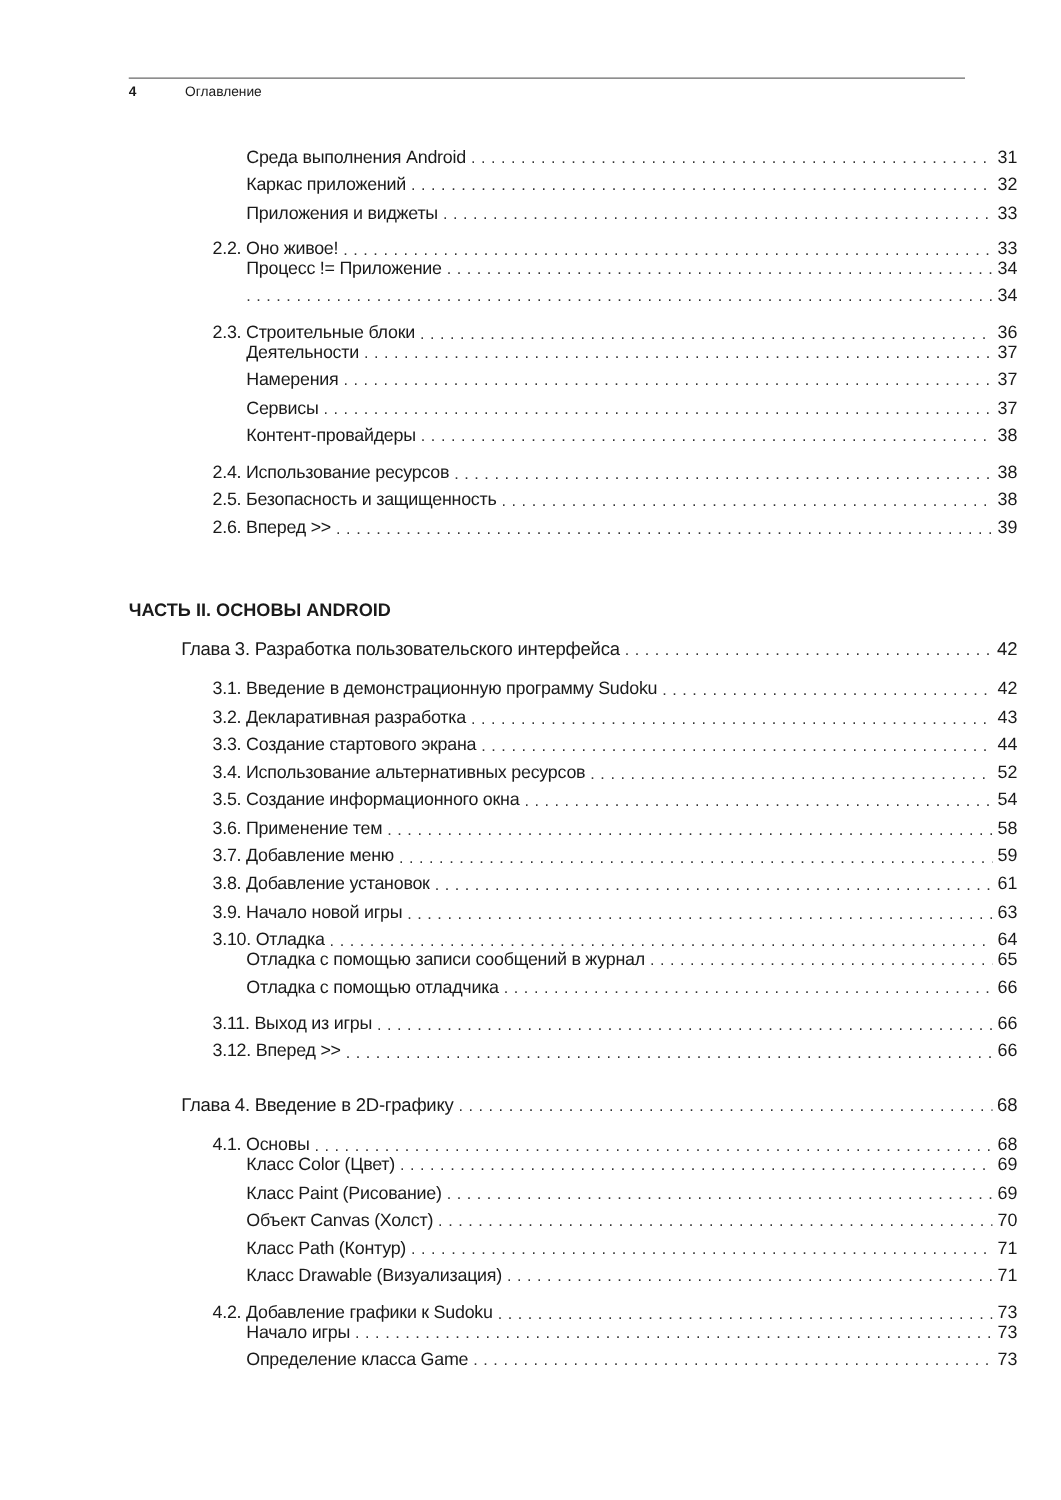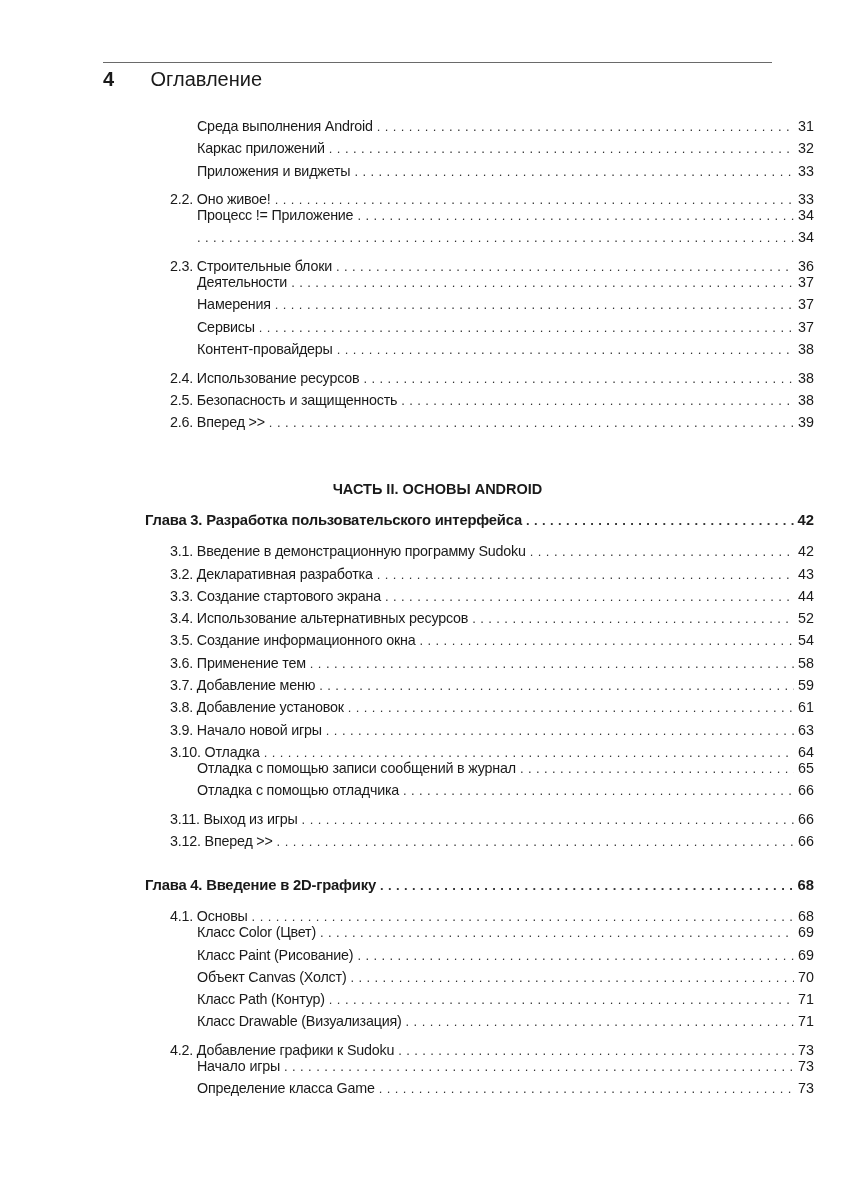--- a/index.html
+++ b/index.html
@@ -1,30 +1,30 @@
 <!DOCTYPE html>
 <html><head>
   <meta charset="utf-8">
   <style>
     html, body { margin: 0; padding: 0; background: #ffffff; }
     body { width: 849px; height: 1200px; position: relative; overflow: hidden;
            font-family: "Liberation Sans", sans-serif; color: #1a1a1a; }
     .rule { position: absolute; left: 103px; top: 62px; width: 669px; height: 1px; background: #6a6a6a; }
-    .running-head { position: absolute; left: 103px; top: 68px; font-size: 20px; }
+    .running-head { position: absolute; left: 103px; top: 68px; font-size: 11px; }
     .running-head .pnum { font-weight: bold; display: inline-block; width: 42px; }
     .toc { position: absolute; left: 103px; width: 669px; margin-left: 42px; }
     .row { display: flex; align-items: baseline; height: 22.3px; font-size: 14.3px; white-space: nowrap; }
     .row .t { flex: 0 0 auto; padding-right: 4px; letter-spacing: -0.2px; }
     .row .dots { flex: 1 1 auto; overflow: hidden; color: #333; letter-spacing: 3.1px; font-size: 13px; }
     .row .dots::before { content: ". . . . . . . . . . . . . . . . . . . . . . . . . . . . . . . . . . . . . . . . . . . . . . . . . . . . . . . . . . . . . . . . . . . . . . . . . . . . . . . . . . . . . . . . . . . . . . . . . . . . . . . . . . . . . . . . . . . . . . . . . . . . . . . . . . . . . . . . . . . . . . . . . . . . . . . . . . . . . . . . . ."; letter-spacing: 0.4px; }
     .row .p { flex: 0 0 auto; padding-left: 4px; }
     .lvl1 { padding-left: 25px; align-items: flex-end; }
     .lvl2 { padding-left: 52px; }
-    .chap { font-weight: bold; font-size: 14.8px; height: 25px; }
-    .part { position: absolute; left: 103px; width: 669px; text-align: center; top: 481px;
+    .chap { font-weight: normal; font-size: 14.8px; height: 25px; }
+    .part { position: absolute; left: 103px; width: 669px; top: 481px;
             font-weight: bold; font-size: 14.5px; }
   </style>
 </head>
 <body>
 
 <div class="rule"></div>
 <div class="running-head">
   <span class="pnum">4</span>
   <span>Оглавление</span>
 </div>

